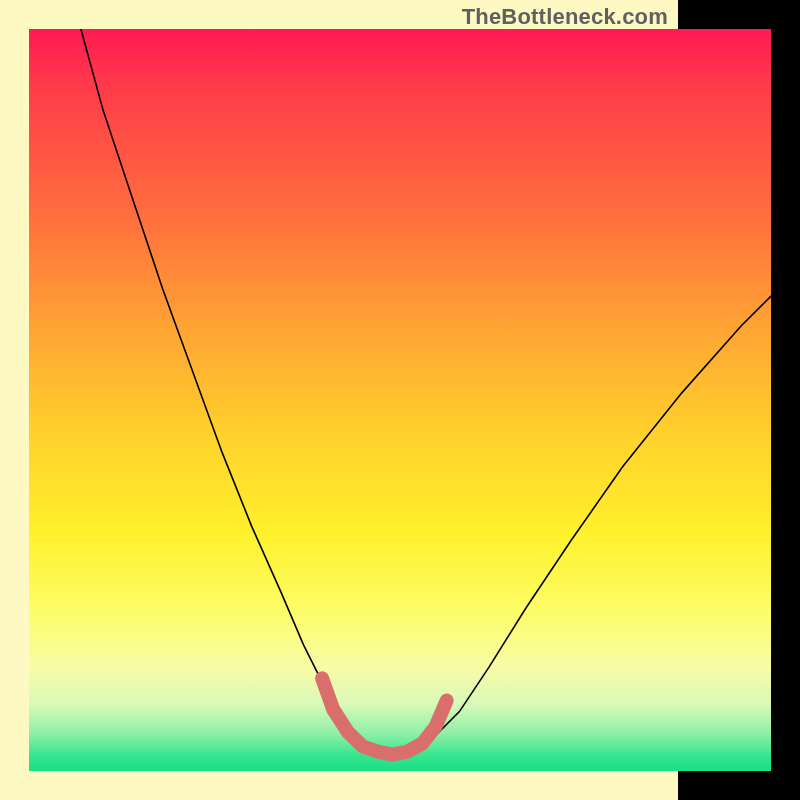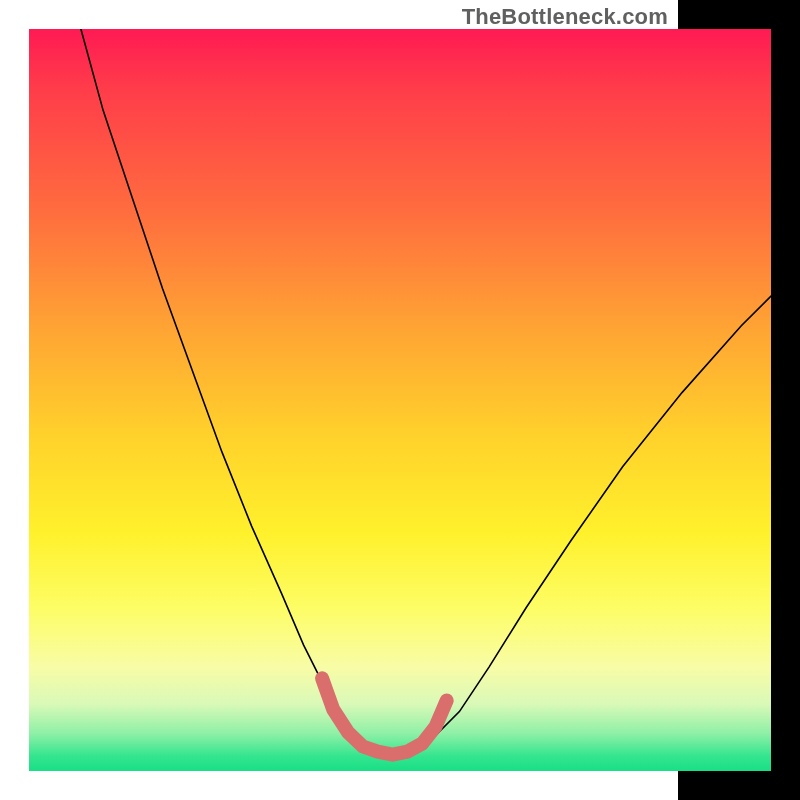--- a/index.html
+++ b/index.html
@@ -10,21 +10,21 @@
     background: #000;
     overflow: hidden;
     font-family: Arial, Helvetica, sans-serif;
   }
   .frame {
     position: absolute;
     left: 0;
     top: 0;
     width: 678px;
     height: 800px;
-    background: #ffffff;
+    background: #fef9c3;
   }
   .watermark {
     position: absolute;
     top: 4px;
     right: 10px;
     color: #606060;
     font-size: 22px;
     font-weight: 600;
     letter-spacing: 0.2px;
     z-index: 50;

